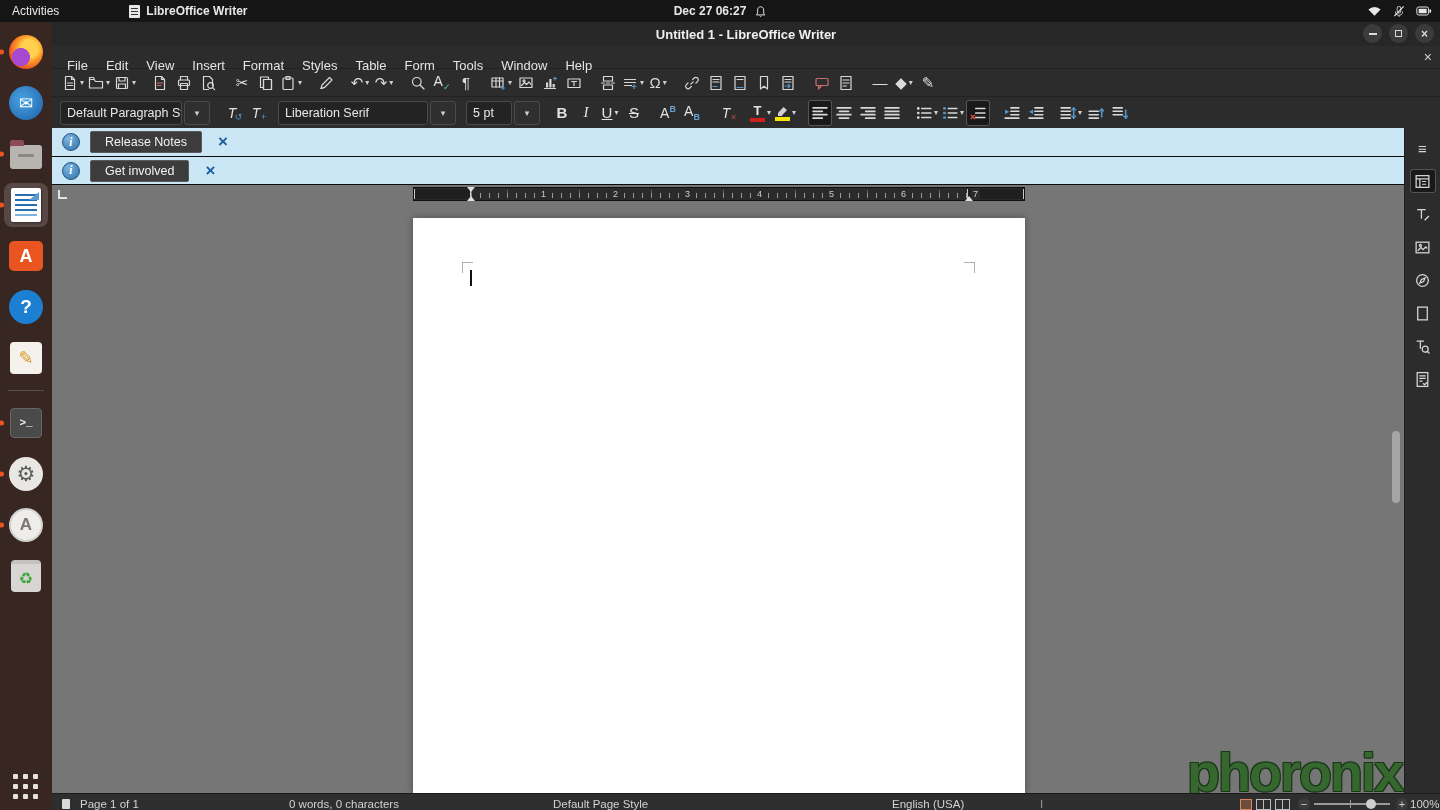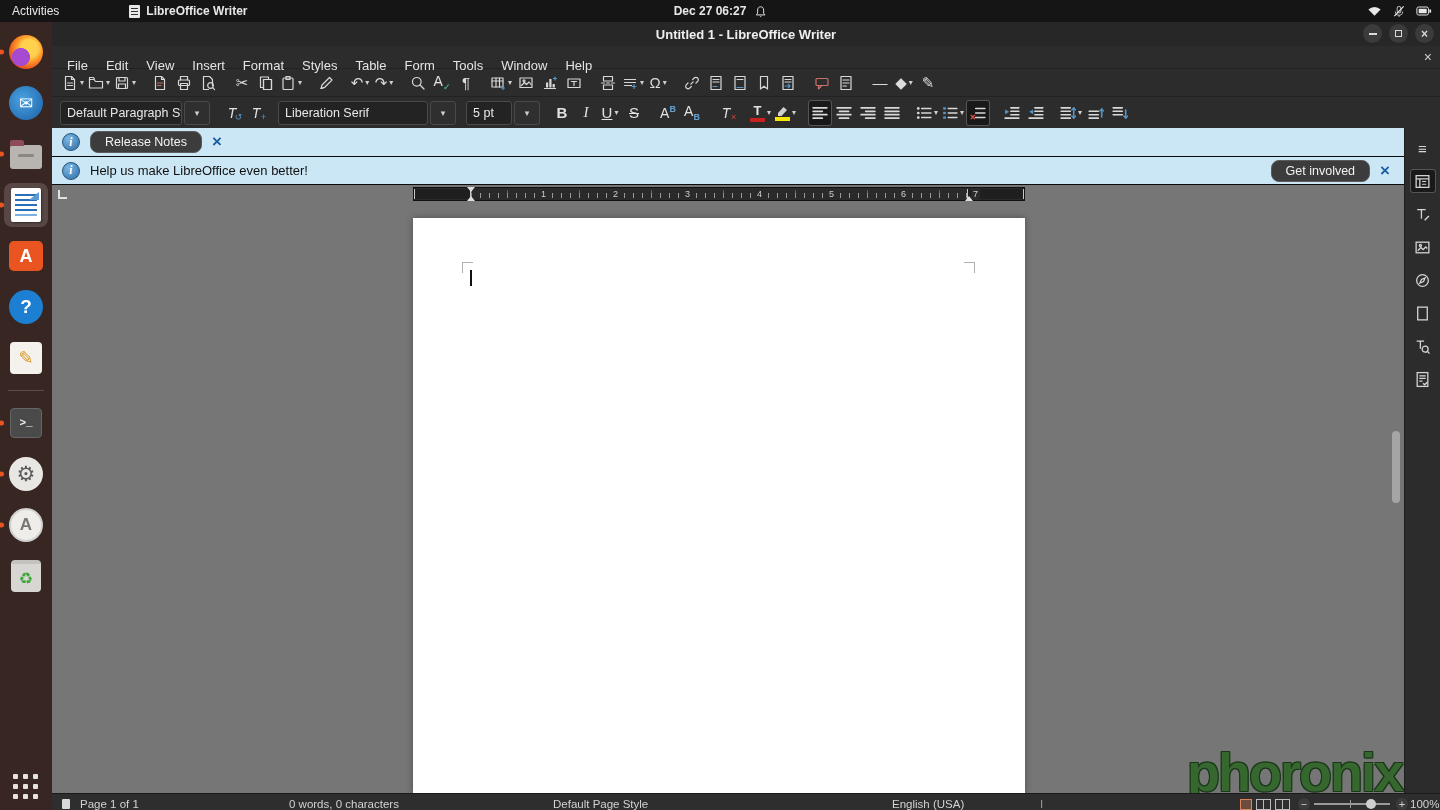--- a/index.html
+++ b/index.html
@@ -90,22 +90,22 @@
   
   .body{flex:1;display:flex;min-height:0;}
   .leftcol{flex:1;display:flex;flex-direction:column;min-width:0;}
   .infobar{height:29px;background:#cbe7f5;border-bottom:1px solid #0c0c0c;display:flex;align-items:center;
     padding:0 8px 0 10px;font-size:13px;color:#111;flex-shrink:0;}
   .infobar.second{height:28px;}
   .info-ic{width:18px;height:18px;border-radius:50%;background:radial-gradient(circle at 35% 30%,#7db8e4,#2e6da4);
     border:1px solid #24557f;color:#fff;font-family:"Liberation Serif",serif;font-style:italic;font-weight:bold;
     font-size:12px;display:flex;align-items:center;justify-content:center;margin-right:10px;flex-shrink:0;}
   .info-text{flex:1;white-space:nowrap;overflow:hidden;}
-  .info-btn{background:#3c3c3c;border:1px solid #5a5a5a;border-radius:8px;color:#f2f2f2;font-size:12.5px;
-    padding:3px 14px;margin-right:4px;white-space:nowrap;}
+  .info-btn{background:#3c3c3c;border:1px solid #5a5a5a;border-radius:2px;color:#f2f2f2;font-size:12.5px;
+    padding:3px 14px;margin-right:10px;white-space:nowrap;}
   .info-x{color:#1b5e9e;font-size:17px;font-weight:bold;padding:0 6px;}
 
   
   .workspace{flex:1;position:relative;background:#767676;overflow:hidden;}
   .corner-tab{position:absolute;left:6px;top:5px;width:9px;height:9px;border-left:2px solid #e2e2e2;border-bottom:2px solid #e2e2e2;}
   .ruler{position:absolute;left:361px;top:2px;width:612px;height:14px;background:#2a2a2a;border:1px solid #111;}
   .ruler .ticks{position:absolute;left:57px;width:498px;bottom:2px;height:5px;
     background:repeating-linear-gradient(90deg,#9b9b9b 0 1px,transparent 1px 9px);}
   .ruler .ticks2{position:absolute;left:57px;width:498px;top:2px;bottom:2px;
     background:repeating-linear-gradient(90deg,#8a8a8a 0 1px,transparent 1px 36px);opacity:.6;}
@@ -618,21 +618,20 @@
     <div class="body">
       <div class="leftcol">
 
         <div class="infobar">
           <span class="info-ic">i</span>
           <button class="info-btn">Release Notes</button>
           <span class="info-x">×</span>
         </div>
         <div class="infobar second">
           <span class="info-ic">i</span>
-          <span class="info-text">Help us make LibreOffice even better!</span>
           <button class="info-btn">Get involved</button>
           <span class="info-x">×</span>
         </div>
 
         <div class="workspace">
           <span class="corner-tab"></span>
 
           <div class="ruler">
             <div class="rmargin rm-l"></div>
             <div class="rmargin rm-r"></div>

